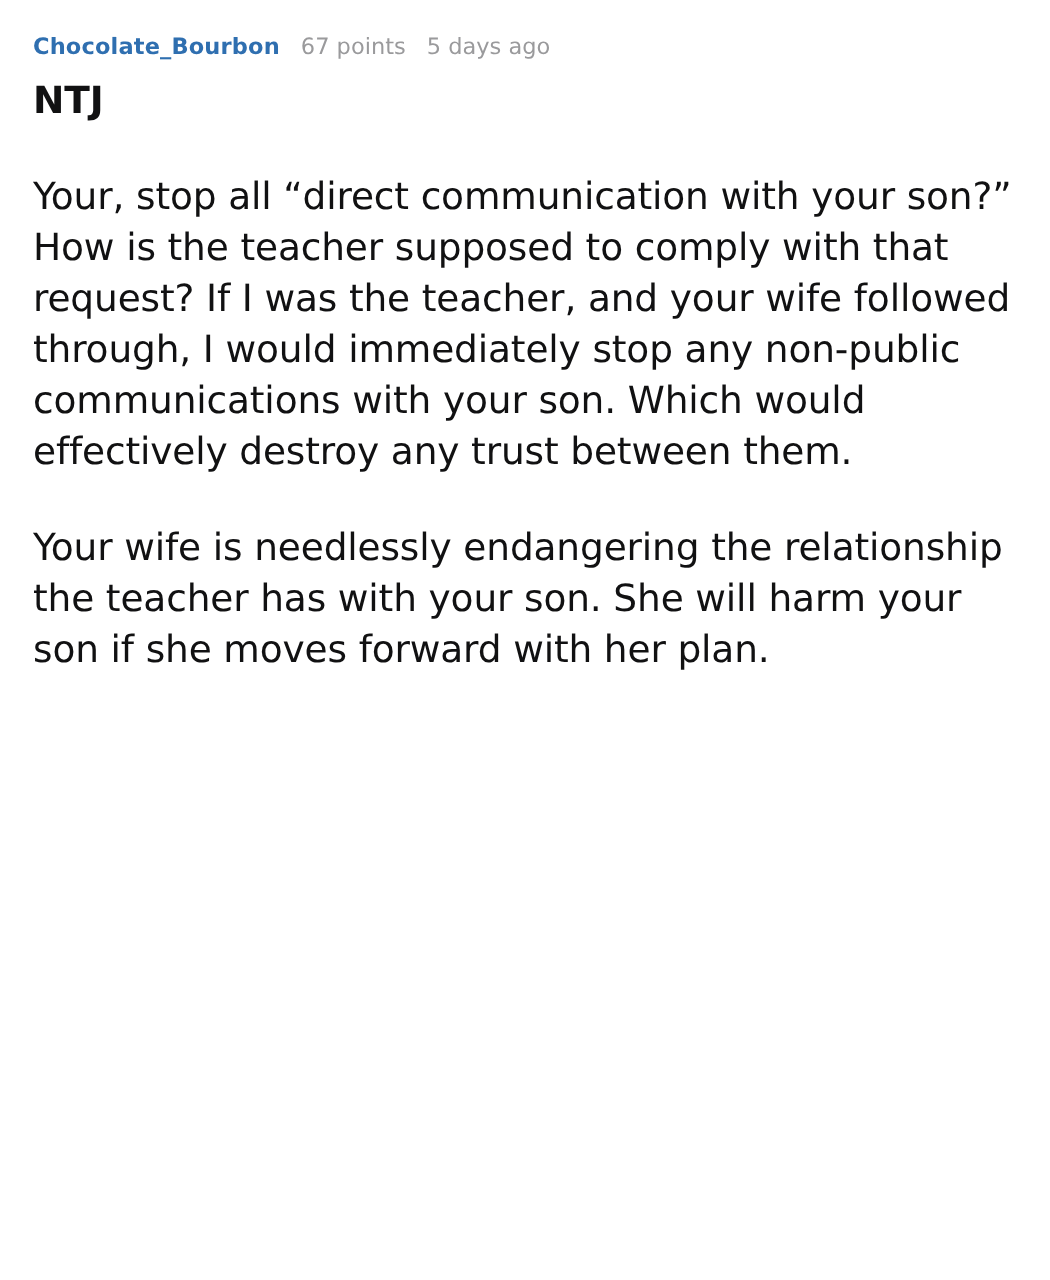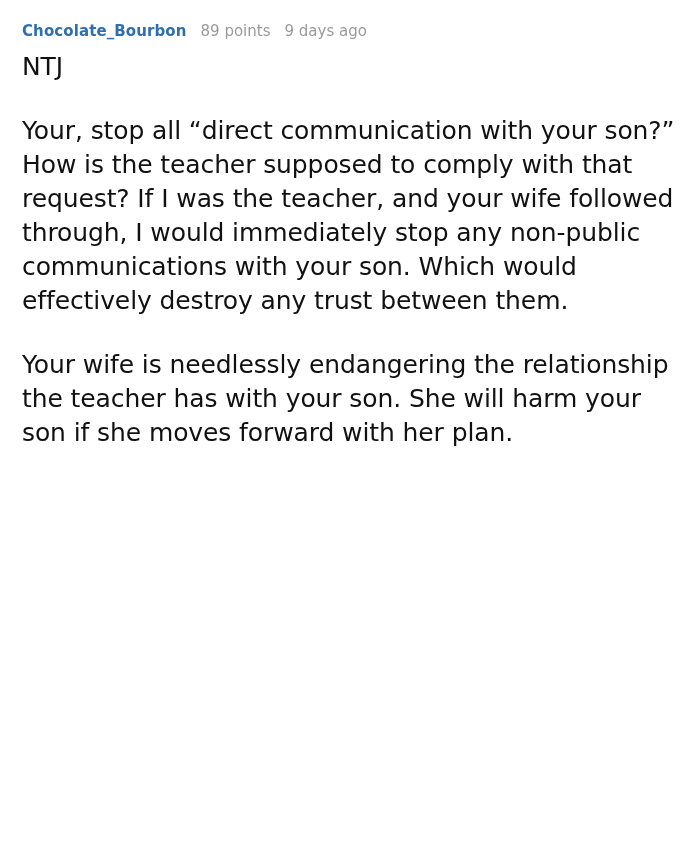--- a/index.html
+++ b/index.html
@@ -41,34 +41,35 @@
     font-size: 25px;
     line-height: 1.36;
     color: #111112;
     letter-spacing: -0.1px;
   }
   .body p {
     margin: 0 0 30px 0;
   }
   .body p.first {
     margin-top: 2px;
+    font-weight: bold;
   }
   .body p:last-child {
     margin-bottom: 0;
   }
 </style>
 </head>
 <body>
 
 <div class="comment">
 
   <div class="meta">
     <span class="author">Chocolate_Bourbon</span>
-    <span class="points">89 points</span>
-    <span class="age">9 days ago</span>
+    <span class="points">67 points</span>
+    <span class="age">5 days ago</span>
   </div>
 
   <div class="body">
     <p class="first">NTJ</p>
     <p>Your, stop all “direct communication with your son?” How is the teacher supposed to comply with that request? If I was the teacher, and your wife followed through, I would immediately stop any non-public communications with your son. Which would effectively destroy any trust between them.</p>
     <p>Your wife is needlessly endangering the relationship the teacher has with your son. She will harm your son if she moves forward with her plan.</p>
   </div>
 
 </div>
 

